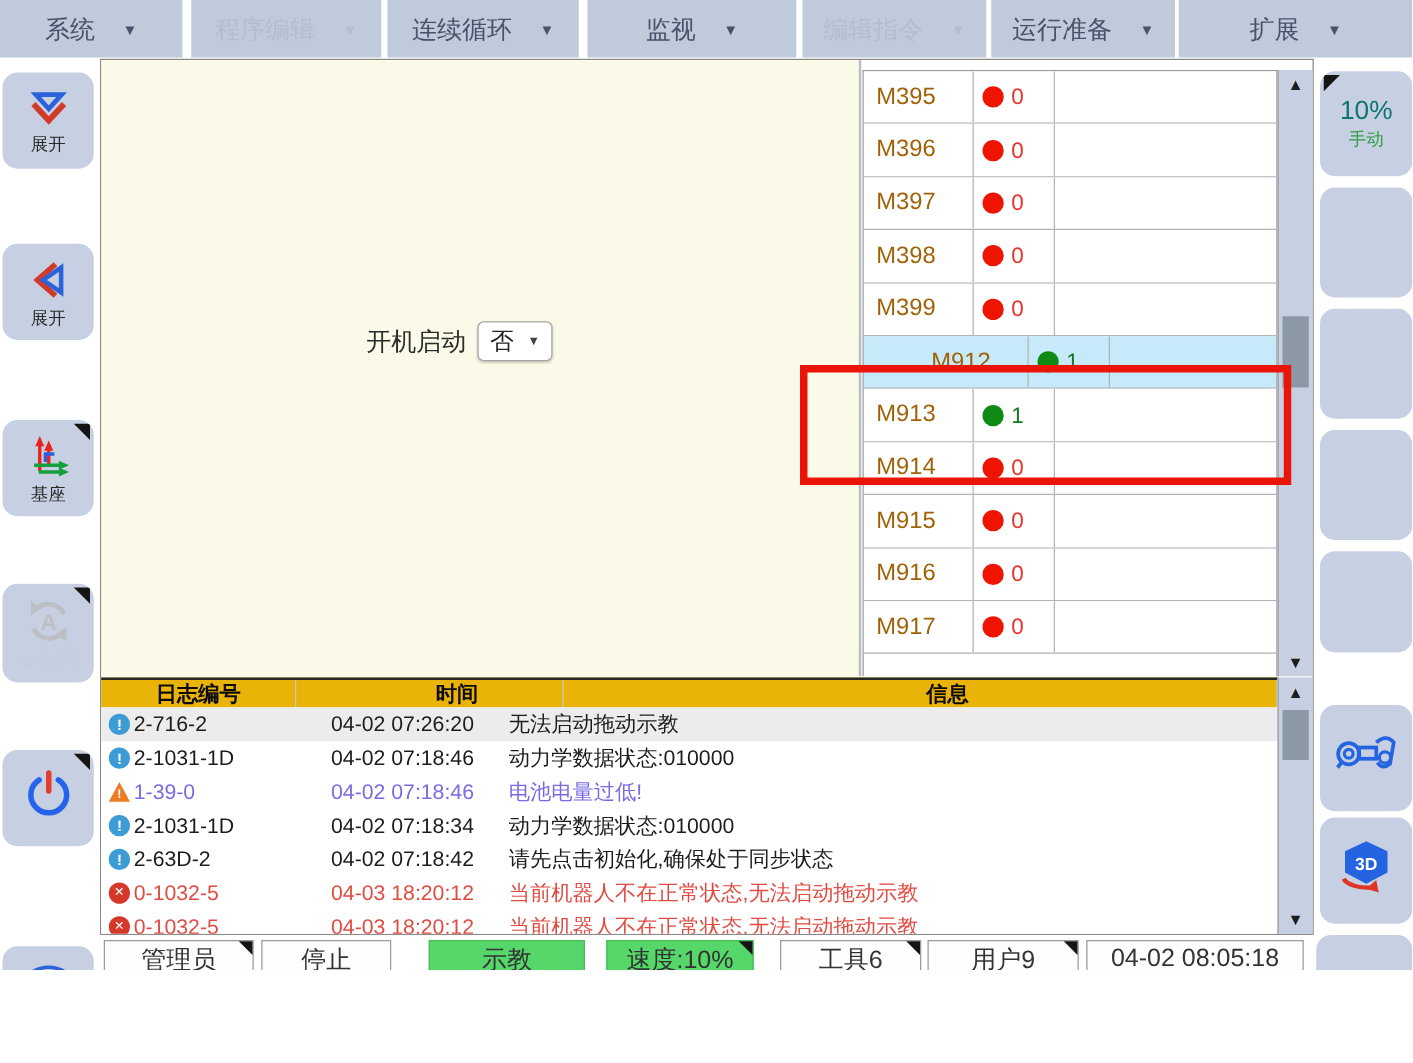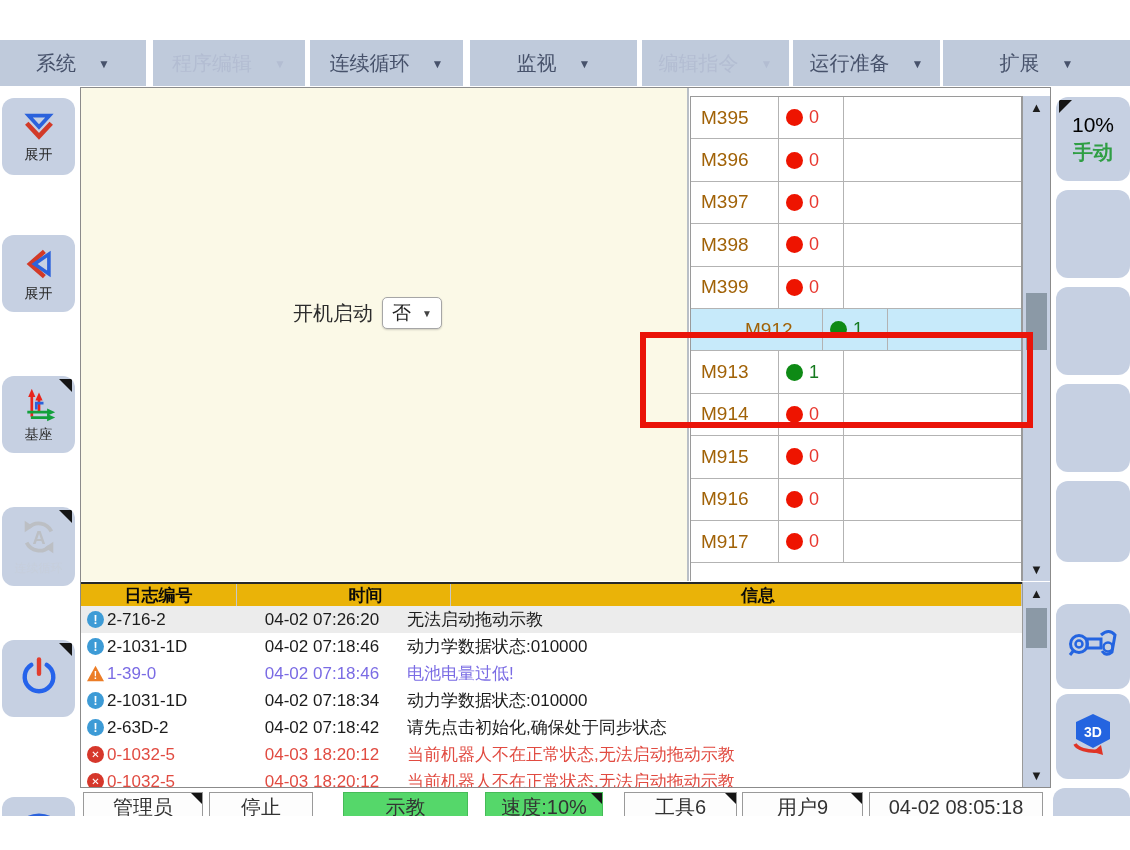--- a/index.html
+++ b/index.html
@@ -1,17 +1,17 @@
 <!DOCTYPE html>
 <html><head>
 <meta charset="utf-8">
 <style>
   html,body{margin:0;padding:0;background:#fff;}
   #app{position:relative;width:1130px;height:776px;overflow:hidden;
-       font-family:"Liberation Sans","DejaVu Sans",sans-serif;background:#fff;margin-top:40px;}
+       font-family:"Liberation Sans","DejaVu Sans",sans-serif;background:#fff;}
 
   
   .mitem{position:absolute;top:0;height:46px;background:#bfcadb;display:flex;
          align-items:center;justify-content:center;gap:22px;font-size:20px;color:#47526b;cursor:pointer;}
   .mitem .caret{font-size:12px;margin-top:2px;}
   .mitem.disabled{color:#b3bdd2;}
   .m1{left:0;width:146px}.m2{left:153px;width:152px}.m3{left:310px;width:153px}
   .m4{left:470px;width:167px}.m5{left:642px;width:147px}.m6{left:793px;width:147px}
   .m7{left:943px;width:187px}
 
@@ -21,22 +21,22 @@
   .sbtn .blabel{font-size:14px;color:#2a2a2a;line-height:15px;white-space:nowrap;}
   .sbtn .blabel.dim{color:#c6cedb;font-size:12px;}
   .lb{left:2px;width:73px}
   .lb1{top:58px;height:77px}.lb2{top:195px;height:77px}.lb3{top:336px;height:77px}
   .lb4{top:467px;height:79px}.lb5{top:600px;height:77px}.lb6{top:757px;height:87px}
   .rb{left:1056px;width:74px}
   .rb1{top:57px;height:84px}.rb2{top:150px;height:88px}.rb3{top:247px;height:88px}
   .rb4{top:344px;height:88px}.rb5{top:441px;height:81px}
   .rb6{top:564px;height:85px}.rb7{top:654px;height:85px}
   .rb8{left:1053px;width:77px;top:748px;height:88px}
-  .rb1 .pct{font-size:21px;color:#000000;}
-  .rb1 .mode{font-size:20px;color:#2f9e44;margin-top:2px;font-weight:bold;}
+  .rb1 .pct{font-size:21px;color:#0f766e;}
+  .rb1 .mode{font-size:14px;color:#2f9e44;margin-top:2px;}
   .corner-tr{position:absolute;top:3px;right:3px;width:0;height:0;
              border-top:13px solid #151515;border-left:13px solid transparent;}
   .corner-tl{position:absolute;top:3px;left:3px;width:0;height:0;
              border-top:13px solid #151515;border-right:13px solid transparent;}
 
   
   #frame{position:absolute;left:80px;top:47px;width:971px;height:701px;
          border:1px solid #8b8b8b;box-sizing:border-box;background:#fff;}
   #cream{position:absolute;left:0;top:0;width:606px;height:493px;background:#fbf9e7;
          border-right:2px solid #b9bfc6;}

